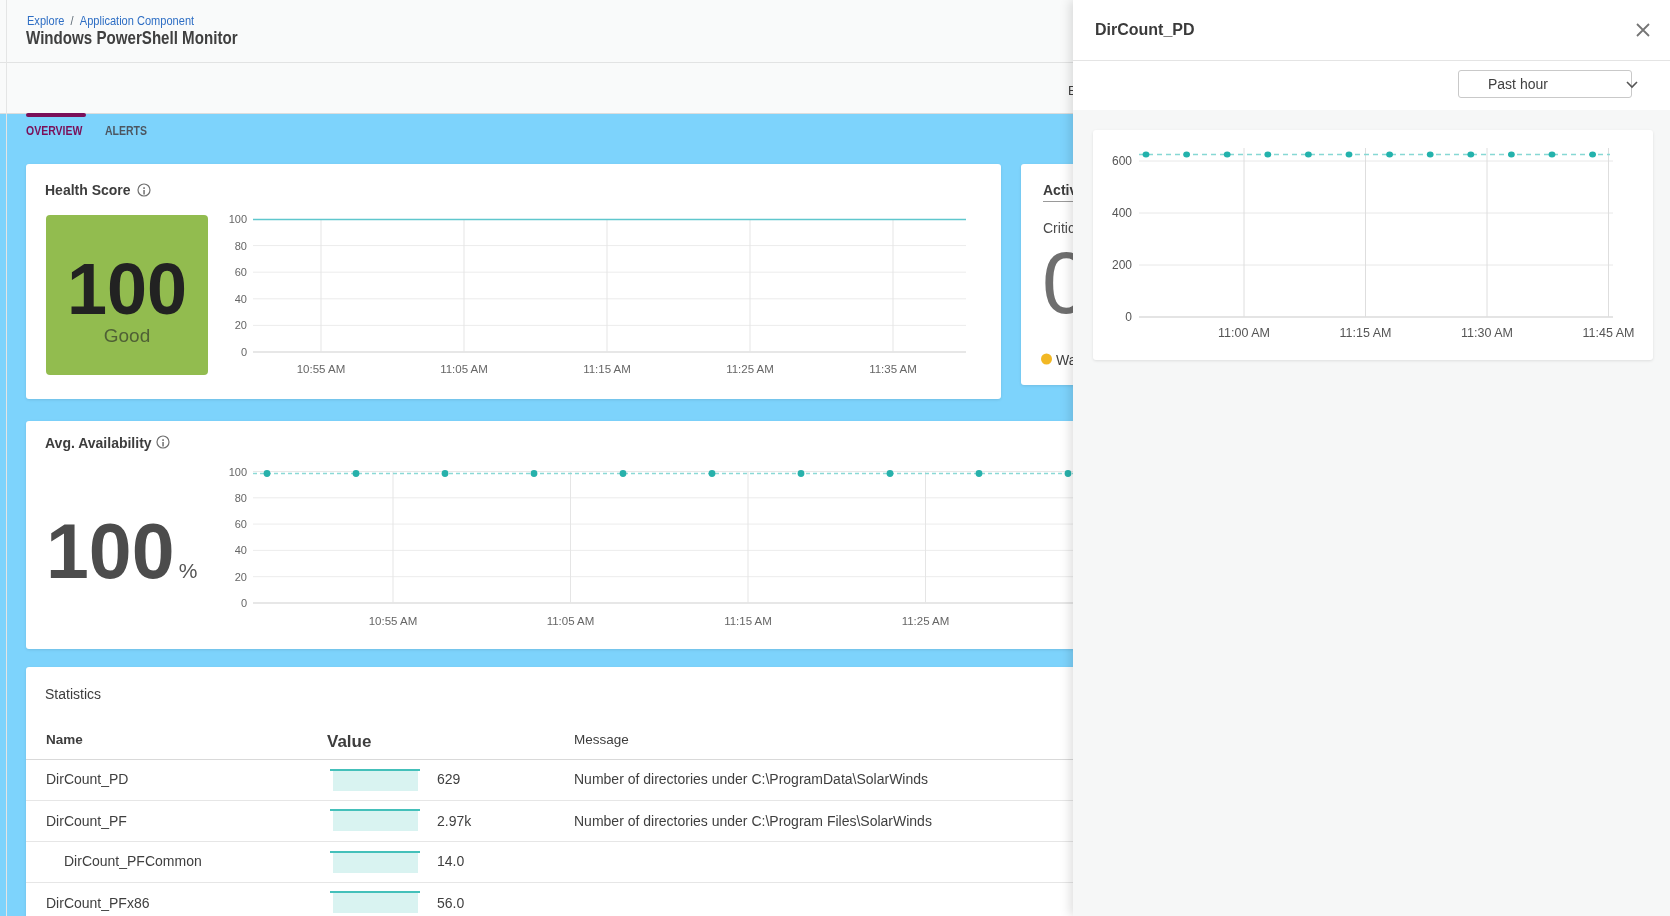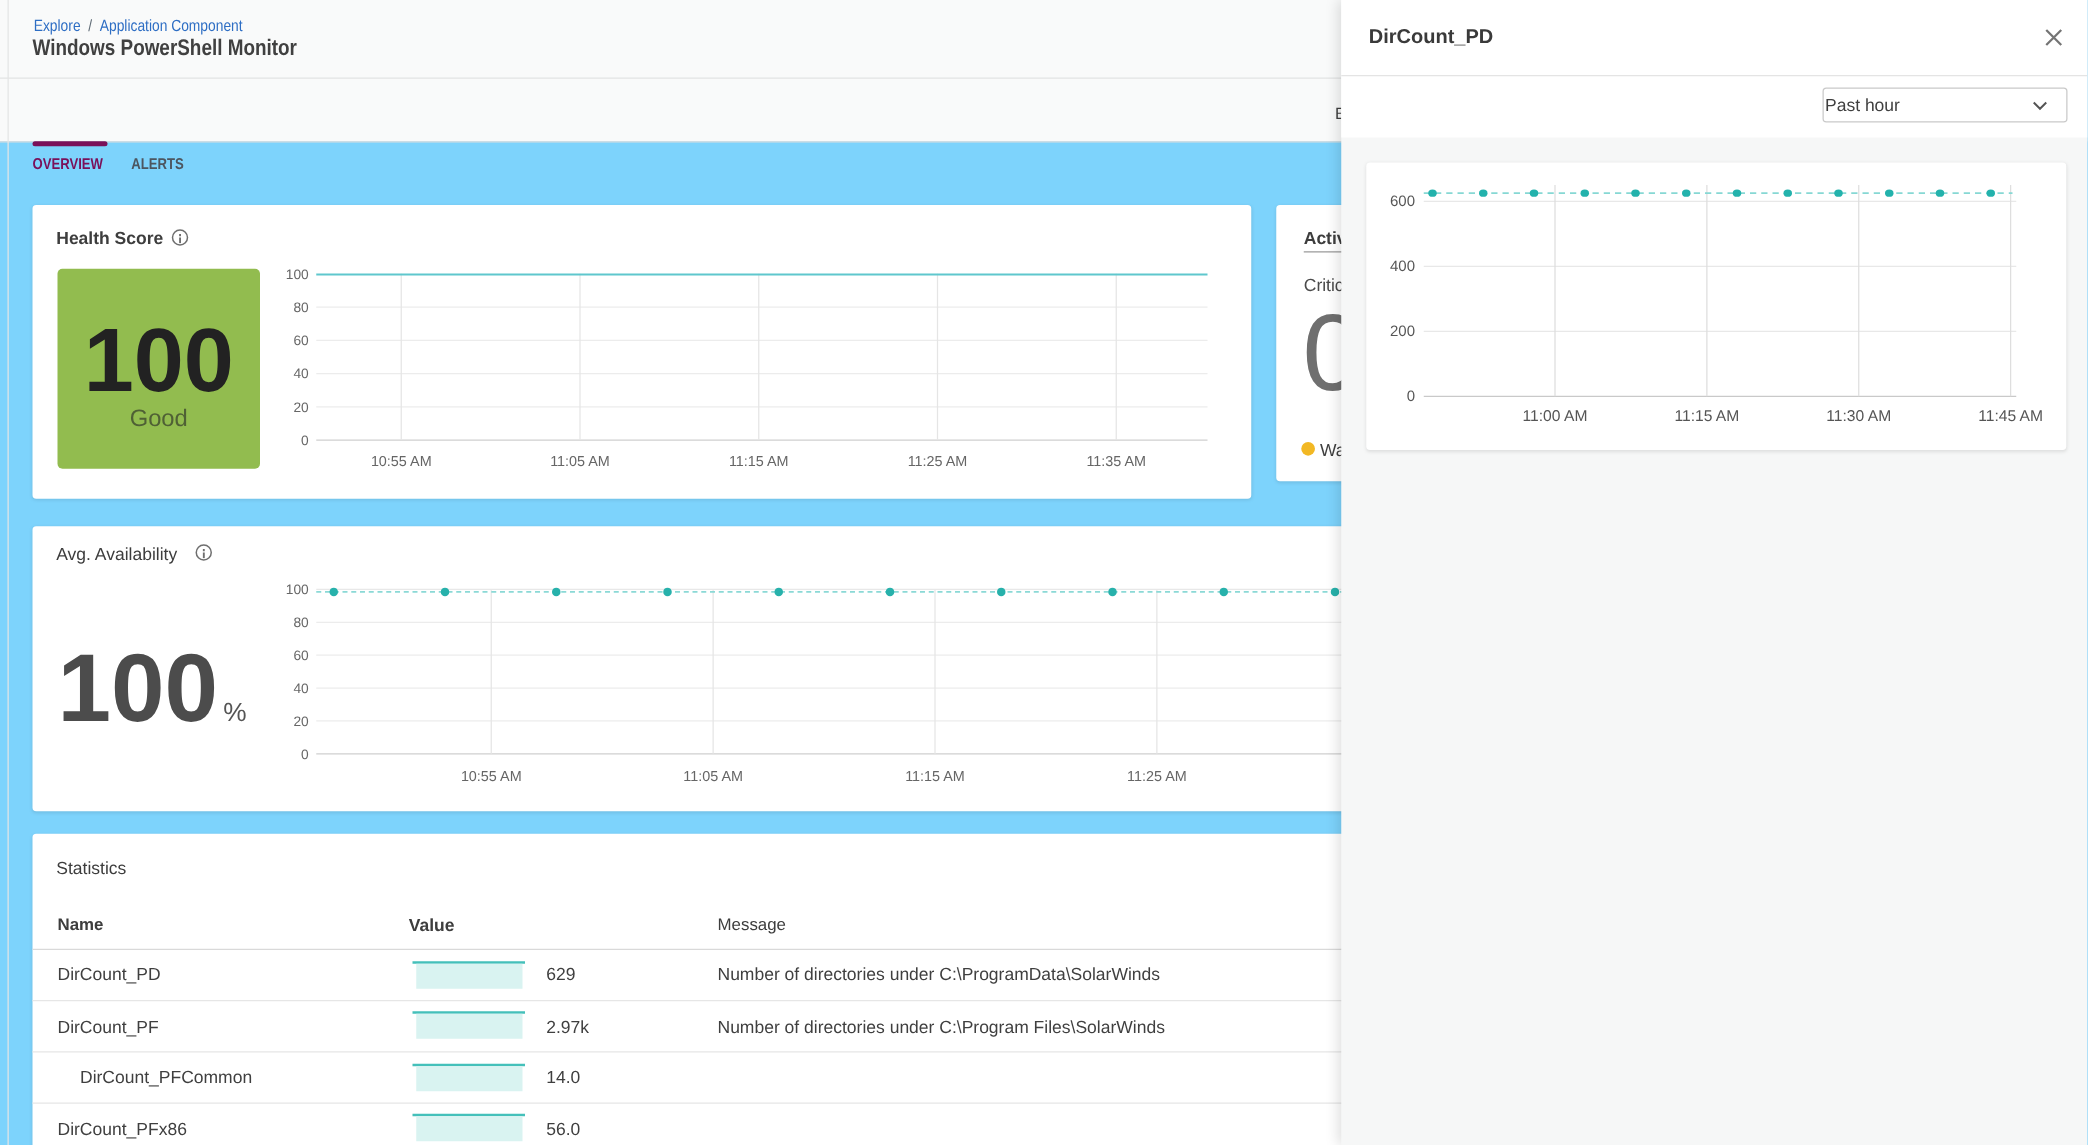--- a/index.html
+++ b/index.html
@@ -57,21 +57,21 @@
 <div class="card" style="left:1021px;top:164px;width:623px;height:221px">
 <div class="t" style="left:22px;top:18px;font-size:14px;font-weight:bold;color:#3d3d3d;border-bottom:1px solid #9a9a9a;padding-bottom:3px">Active Alerts</div>
 <div class="t" style="left:22px;top:56px;font-size:14px;color:#4a4a4a">Critical</div>
 <div class="t" style="left:21px;top:75px;font-size:87px;color:#6f6f6f;line-height:1">0</div>
 <svg width="623" height="221">
         <circle cx="25.5" cy="195" r="5.5" fill="#f2b824"></circle>
       </svg>
 <div class="t" style="left:35px;top:188px;font-size:14px;color:#3f3f3f">Warning</div>
 </div>
 <div class="card" style="left:26px;top:421px;width:1618px;height:228px">
-<div class="t" style="left:19px;top:14px;font-size:14px;font-weight:normal;color:#3d3d3d">Avg. Availability</div>
+<div class="t" style="left:19px;top:14px;font-size:14px;font-weight:bold;color:#3d3d3d">Avg. Availability</div>
 <svg width="1618" height="228">
 <circle cx="137" cy="21" r="6" fill="none" stroke="#6f6f6f" stroke-width="1.2"></circle>
         <rect x="136.3" y="18.2" width="1.5" height="1.8" fill="#6f6f6f"></rect>
         <rect x="136.3" y="21" width="1.5" height="4.5" fill="#6f6f6f"></rect>
 <text x="221" y="54.5" font-size="11" fill="#666" text-anchor="end">100</text>
 <text x="221" y="80.8" font-size="11" fill="#666" text-anchor="end">80</text>
 <line x1="227.0" y1="76.8" x2="1592.0" y2="76.8" stroke="#ececec" stroke-width="1"></line>
 <text x="221" y="107.1" font-size="11" fill="#666" text-anchor="end">60</text>
 <line x1="227.0" y1="103.1" x2="1592.0" y2="103.1" stroke="#ececec" stroke-width="1"></line>
 <text x="221" y="133.4" font-size="11" fill="#666" text-anchor="end">40</text>
@@ -110,21 +110,21 @@
 <circle cx="1309.0" cy="52.5" r="3.4" fill="#27b1ab"></circle>
 <circle cx="1398.0" cy="52.5" r="3.4" fill="#27b1ab"></circle>
 <circle cx="1487.0" cy="52.5" r="3.4" fill="#27b1ab"></circle>
 <circle cx="1576.0" cy="52.5" r="3.4" fill="#27b1ab"></circle>
 </svg>
 <div class="t" style="left:20px;top:92px;font-size:77px;font-weight:bold;color:#4c4c4c;line-height:1">100<span style="font-size:21px;font-weight:normal;color:#555"> %</span></div>
 </div>
 <div class="card" style="left:26px;top:667px;width:1618px;height:290px">
 <div class="t" style="left:19px;top:19px;font-size:14px;font-weight:normal;color:#3d3d3d">Statistics</div>
 <div class="t" style="left:20px;top:65px;font-size:13.5px;font-weight:bold;color:#3d3d3d">Name</div>
-<div class="t" style="left:301px;top:65px;font-size:14px;font-weight:bold;color:#3d3d3d">Value</div>
+<div class="t" style="left:301px;top:65px;font-size:17px;font-weight:bold;color:#3d3d3d">Value</div>
 <div class="t" style="left:548px;top:65px;font-size:13.5px;font-weight:normal;color:#3d3d3d">Message</div>
 <div class="t" style="left:0;top:92px;width:1618px;height:1px;background:#d9d9d9"></div>
 <div class="t" style="left:20px;top:104px;font-size:14px;color:#3f3f3f">DirCount_PD</div>
 <div class="t" style="left:304px;top:102px;width:90px;height:2px;background:#44c0ba"></div>
 <div class="t" style="left:306.5px;top:104px;width:85px;height:20px;background:#d9f3f1"></div>
 <div class="t" style="left:411px;top:104px;font-size:14px;color:#3f3f3f">629</div>
 <div class="t" style="left:548px;top:104px;font-size:14px;color:#3f3f3f">Number of directories under C:\ProgramData\SolarWinds</div>
 <div class="t" style="left:0;top:133px;width:1618px;height:1px;background:#e6e6e6"></div>
 <div class="t" style="left:20px;top:146px;font-size:14px;color:#3f3f3f">DirCount_PF</div>
 <div class="t" style="left:304px;top:142px;width:90px;height:2px;background:#44c0ba"></div>
@@ -142,21 +142,21 @@
 <div class="t" style="left:306.5px;top:226px;width:85px;height:20px;background:#d9f3f1"></div>
 <div class="t" style="left:411px;top:228px;font-size:14px;color:#3f3f3f">56.0</div>
 </div>
 <div class="t" style="left:1073px;top:0;width:597px;height:916px;background:#f6f7f7;box-shadow:-3px 0 10px rgba(0,0,0,.13)">
 <div class="t" style="left:0;top:0;width:597px;height:110px;background:#fff"></div>
 <div class="t" style="left:0;top:60px;width:597px;height:1px;background:#e4e4e4"></div>
 <div class="t" style="left:22px;top:21px;font-size:16px;font-weight:bold;color:#3a3a3a">DirCount_PD</div>
 <svg width="597" height="110">
         <path d="M564 24 L576 36 M576 24 L564 36" stroke="#757575" stroke-width="1.8" fill="none"></path>
       </svg>
-<div class="t" style="left:385px;top:70px;width:196px;height:28px;background:#fff;border:1px solid #c9c9c9;border-radius:3px;font-size:14px;color:#3f3f3f;line-height:26px;padding-left:1px">Past hour<svg style="left:163px;top:0" width="20" height="26">
+<div class="t" style="left:385px;top:70px;width:174px;height:28px;background:#fff;border:1px solid #c9c9c9;border-radius:3px;font-size:14px;color:#3f3f3f;line-height:26px;padding-left:29px">Past hour<svg style="left:163px;top:0" width="20" height="26">
           <path d="M5 11 L10 16 L15 11" stroke="#555" stroke-width="1.6" fill="none"></path>
         </svg></div>
 <div class="card" style="left:20px;top:130px;width:560px;height:230px">
 <svg width="560" height="230">
 <text x="39" y="35.0" font-size="12" fill="#555" text-anchor="end">600</text>
 <line x1="46.0" y1="31.0" x2="520.0" y2="31.0" stroke="#e8e8e8" stroke-width="1"></line>
 <text x="39" y="87.0" font-size="12" fill="#555" text-anchor="end">400</text>
 <line x1="46.0" y1="83.0" x2="520.0" y2="83.0" stroke="#e8e8e8" stroke-width="1"></line>
 <text x="39" y="139.0" font-size="12" fill="#555" text-anchor="end">200</text>
 <line x1="46.0" y1="135.0" x2="520.0" y2="135.0" stroke="#e8e8e8" stroke-width="1"></line>

